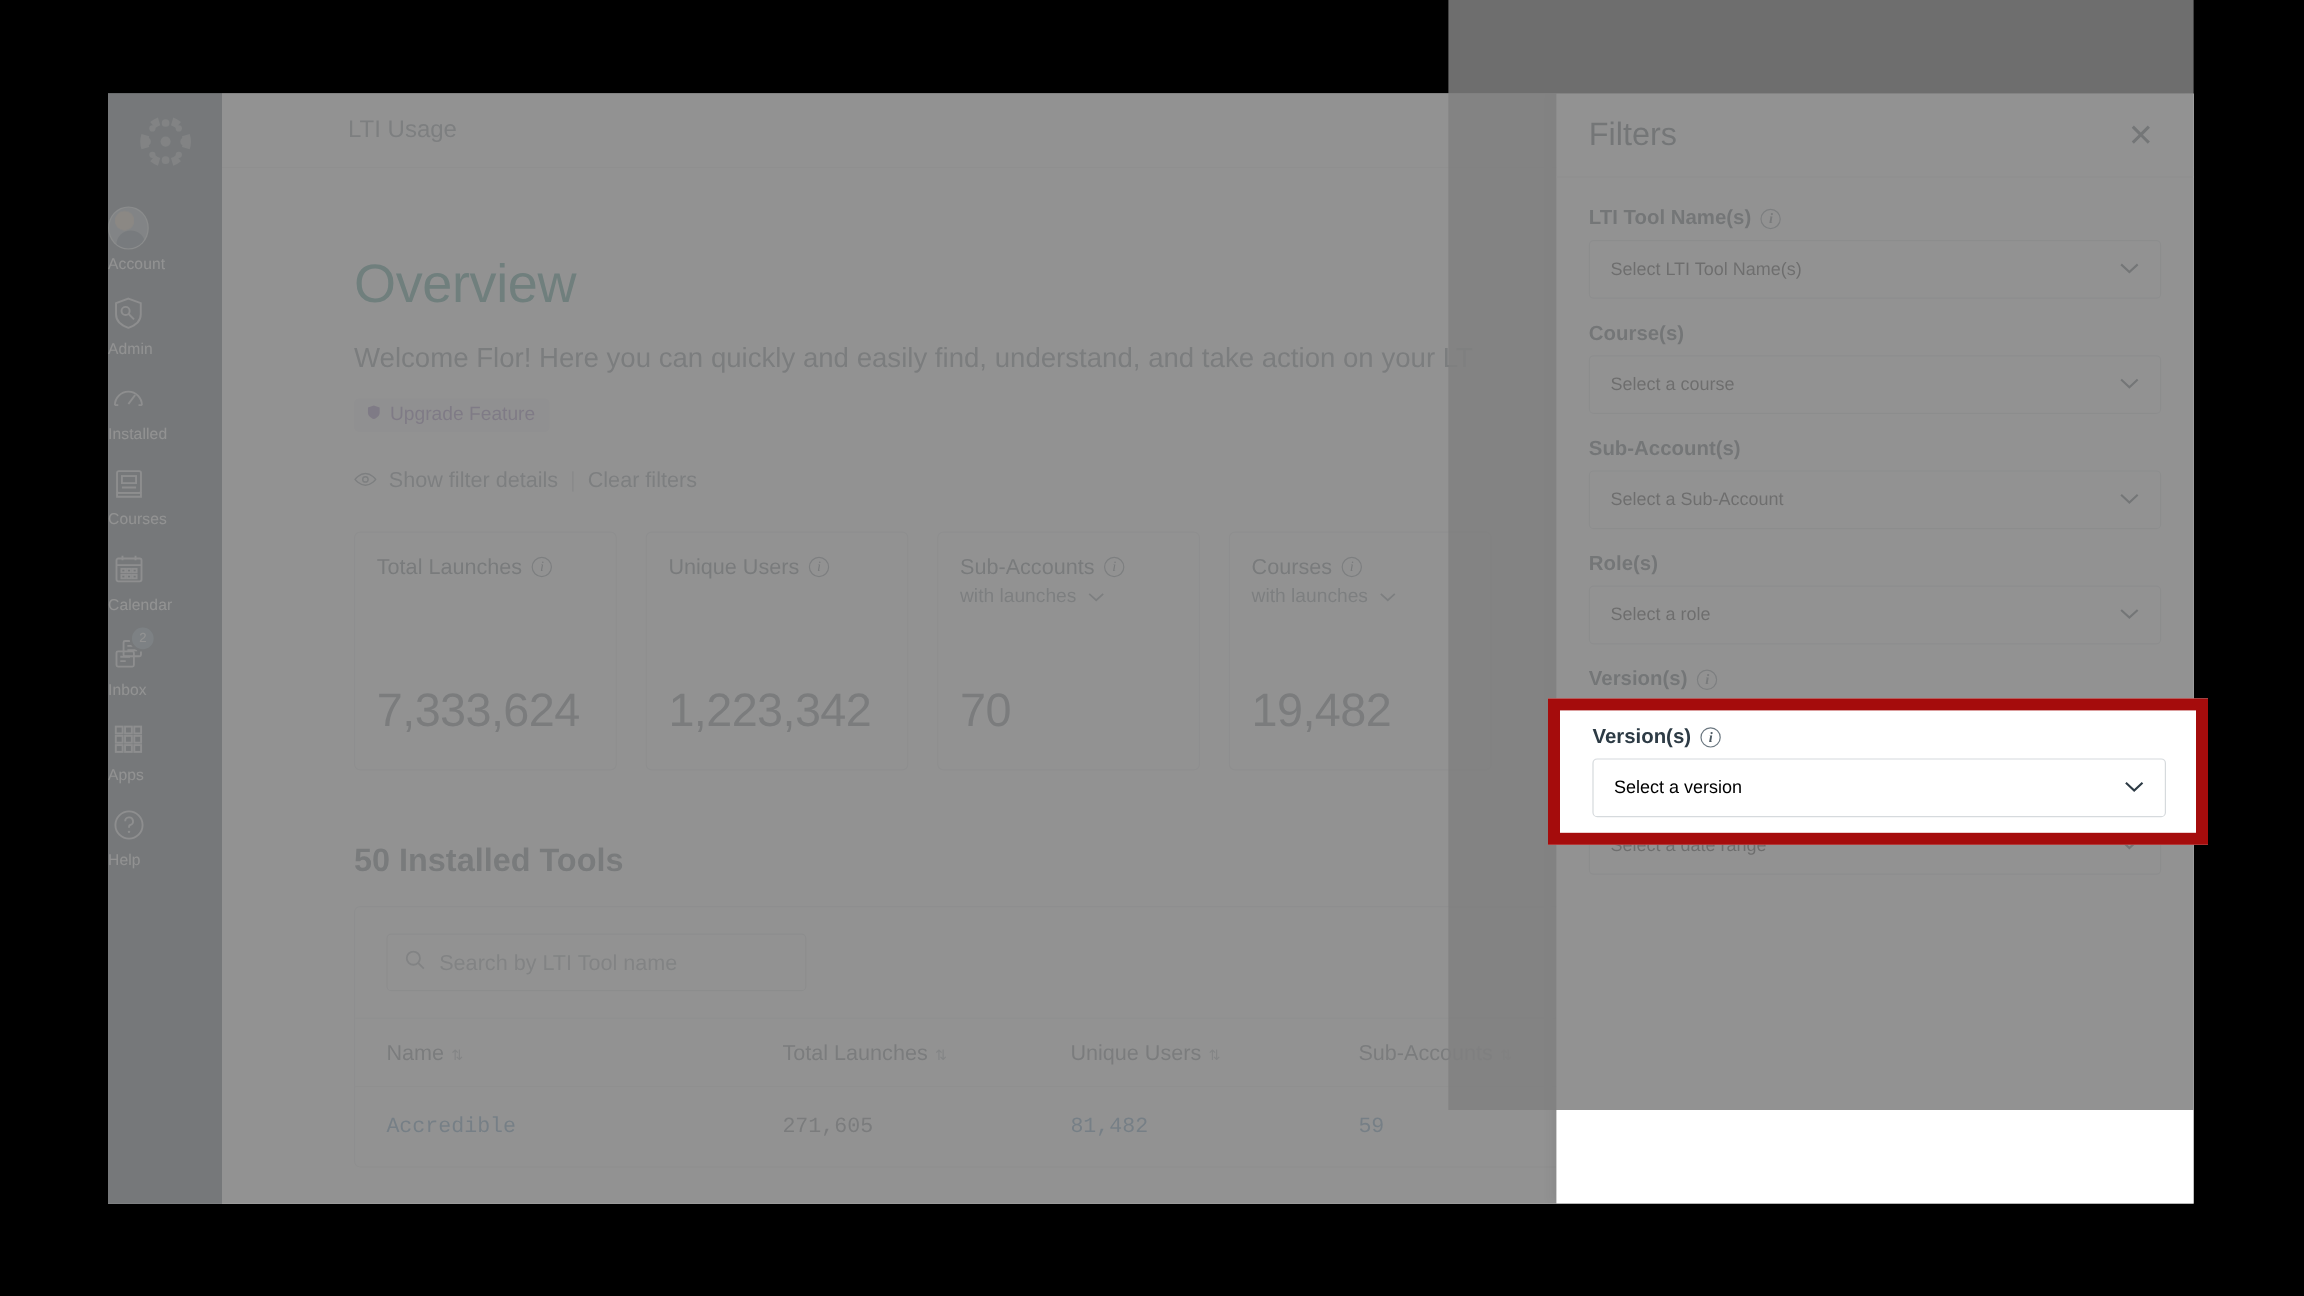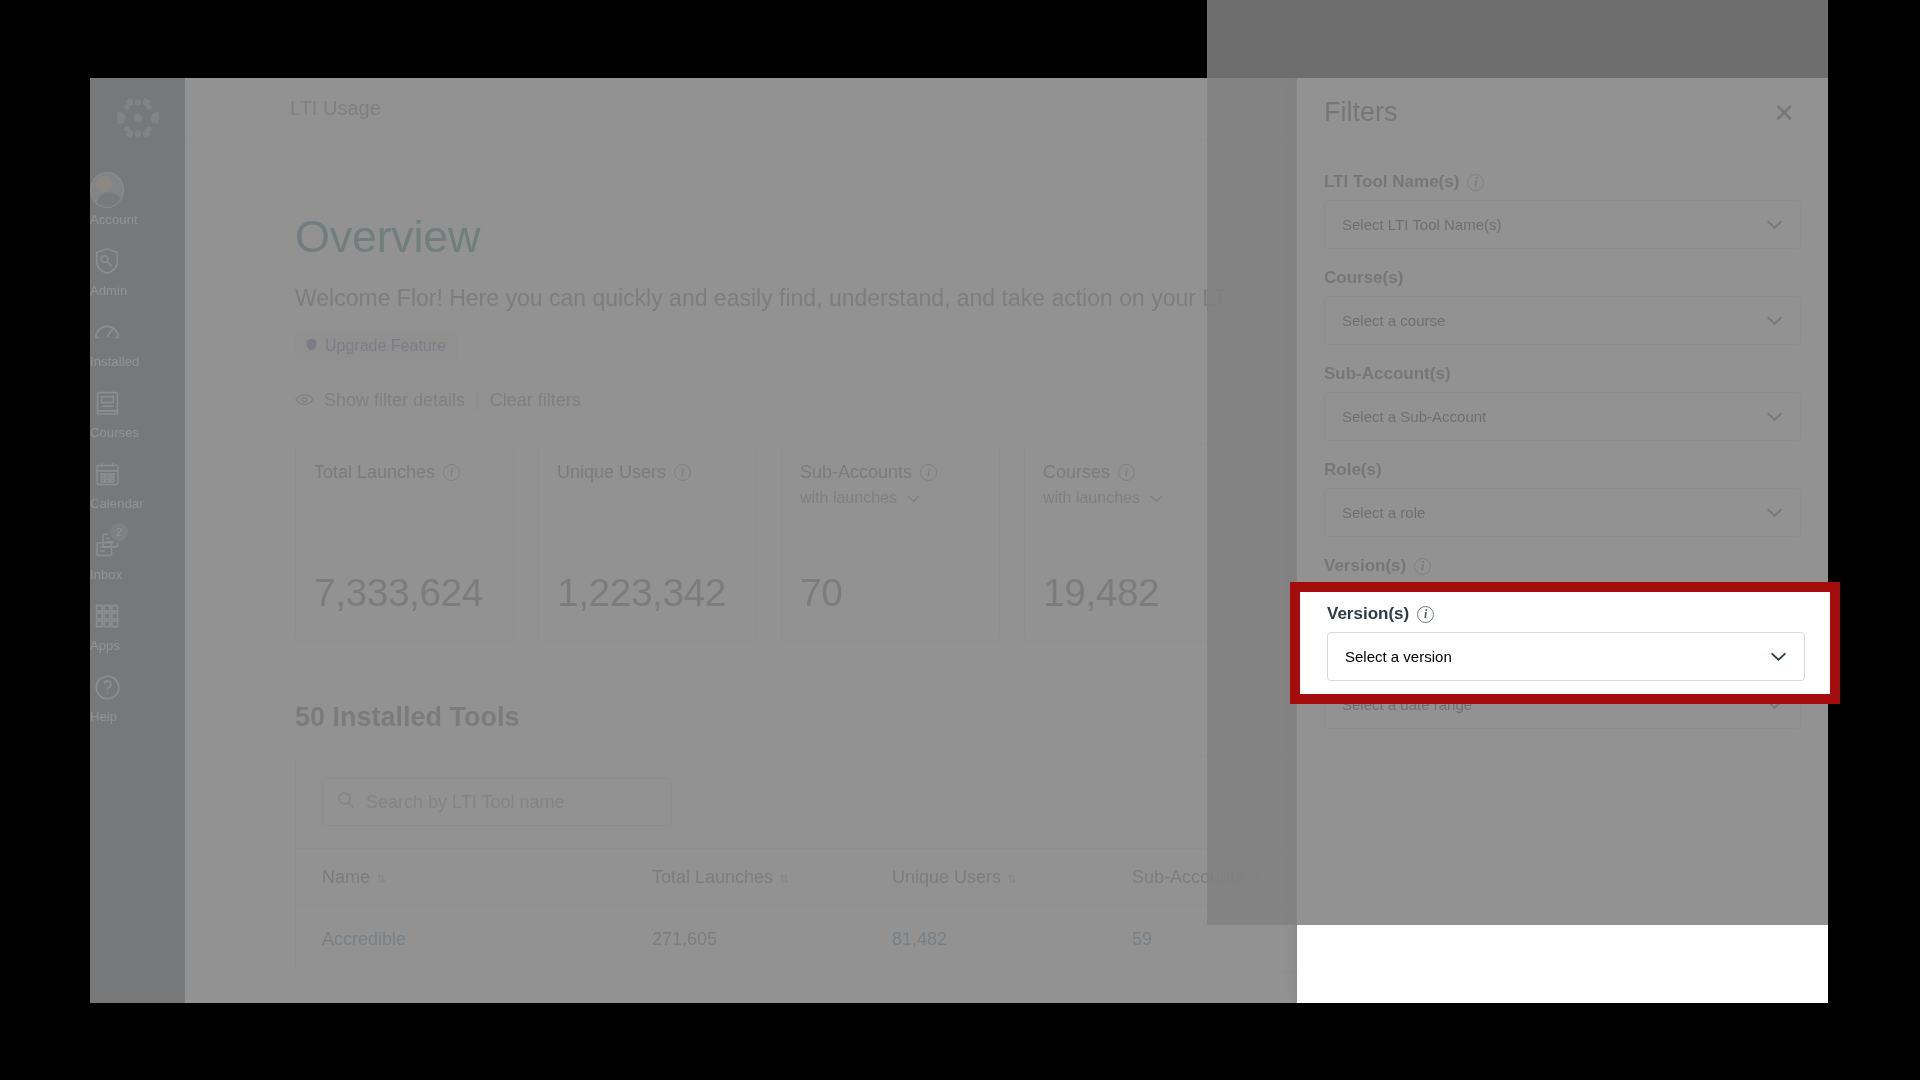--- a/index.html
+++ b/index.html
@@ -183,21 +183,21 @@
   #tools-head-row {
     display: flex;
     border-top: 1px solid #e6e8ea;
     border-bottom: 1px solid #e6e8ea;
     height: 58px; align-items: center;
     padding: 0 26px;
     font-size: 18px; color: #5b666e;
   }
   #tools-body-row {
     display: flex; height: 66px; align-items: center;
-    padding: 0 26px; font-size: 18px;
+    padding: 0 26px; font-size: 18px; font-family: Liberation Mono, monospace;
   }
   .col-name { width: 330px; }
   .col-num  { width: 240px; text-align: left; }
   .sort-ar {
     display: inline-block; margin-left: 6px; color: #9aa3a9; font-size: 12px;
     line-height: 1;
   }
   .cell-link { color: #3e7ba8; }
   .cell-plain { color: #5b666e; }
 

